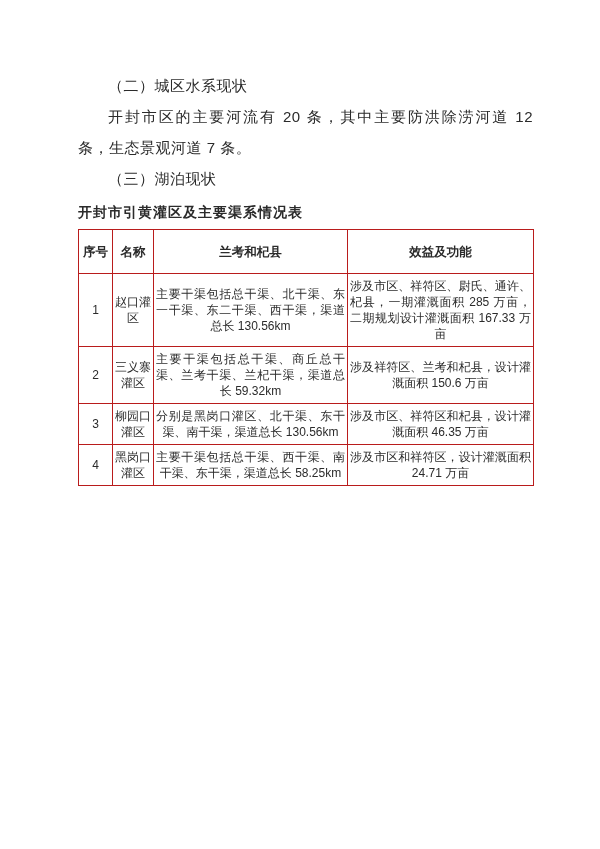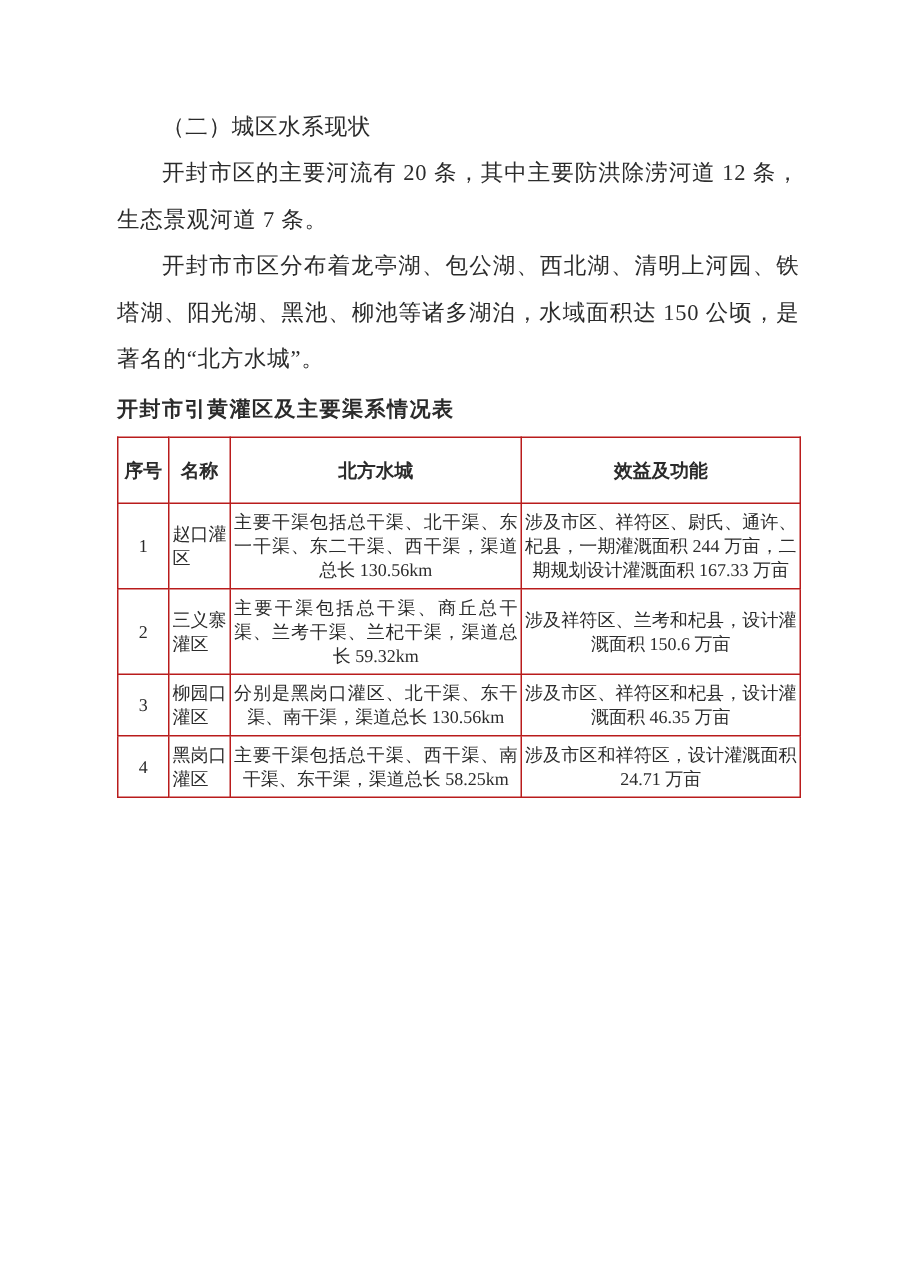--- a/index.html
+++ b/index.html
@@ -6,21 +6,21 @@
     margin: 0;
     padding: 0;
     background: #ffffff;
   }
   .page {
     position: relative;
     width: 600px;
     height: 703px;
     background: #ffffff;
     color: #2b2b2b;
-    font-family: Liberation Serif, serif;
+    font-family: Liberation Sans, sans-serif;
     overflow: hidden;
     box-sizing: border-box;
   }
   .content {
     position: absolute;
     top: 70px;
     left: 78px;
     width: 455px;
   }
   .para {
@@ -61,21 +61,21 @@
     font-size: 12.5px;
   }
   col.c-index { width: 34px; }
   col.c-name  { width: 41px; }
   col.c-canal { width: 194px; }
   col.c-func  { width: 186px; }
   td.cell-index {
     text-align: center;
   }
   td.cell-name {
-    text-align: left;
+    text-align: center;
     padding: 2px 7px;
   }
   td.cell-canal, td.cell-func {
     text-align: justify;
     text-align-last: center;
     -moz-text-align-last: center;
     padding: 4px 6px;
   }
   .page-number {
     position: absolute;
@@ -88,45 +88,45 @@
   }
 </style>
 </head>
 <body>
 
 <div class="page">
   <div class="content">
 
     <p class="para">（二）城区水系现状</p>
     <p class="para">开封市区的主要河流有 20 条，其中主要防洪除涝河道 12 条，生态景观河道 7 条。</p>
-    <p class="para">开封市市区分布着龙亭湖、包公湖、西北湖、清明上河园、铁塔湖、阳光湖、黑池、柳池等诸多湖泊，水域面积达 150 公顷，是著名的“北方水城”。</p>
+    <p class="para">（三）湖泊现状</p>
 
     <div class="table-title">开封市引黄灌区及主要渠系情况表</div>
 
     <table class="irrigation">
       <colgroup>
         <col class="c-index">
         <col class="c-name">
         <col class="c-canal">
         <col class="c-func">
       </colgroup>
       <thead>
         <tr>
           <th>序号</th>
           <th>名称</th>
-          <th>北方水城</th>
+          <th>兰考和杞县</th>
           <th>效益及功能</th>
         </tr>
       </thead>
       <tbody>
         <tr>
           <td class="cell-index">1</td>
           <td class="cell-name">赵口灌区</td>
           <td class="cell-canal">主要干渠包括总干渠、北干渠、东一干渠、东二干渠、西干渠，渠道总长 130.56km</td>
-          <td class="cell-func">涉及市区、祥符区、尉氏、通许、杞县，一期灌溉面积 244 万亩，二期规划设计灌溉面积 167.33 万亩</td>
+          <td class="cell-func">涉及市区、祥符区、尉氏、通许、杞县，一期灌溉面积 285 万亩，二期规划设计灌溉面积 167.33 万亩</td>
         </tr>
         <tr>
           <td class="cell-index">2</td>
           <td class="cell-name">三义寨灌区</td>
           <td class="cell-canal">主要干渠包括总干渠、商丘总干渠、兰考干渠、兰杞干渠，渠道总长 59.32km</td>
           <td class="cell-func">涉及祥符区、兰考和杞县，设计灌溉面积 150.6 万亩</td>
         </tr>
         <tr>
           <td class="cell-index">3</td>
           <td class="cell-name">柳园口灌区</td>

